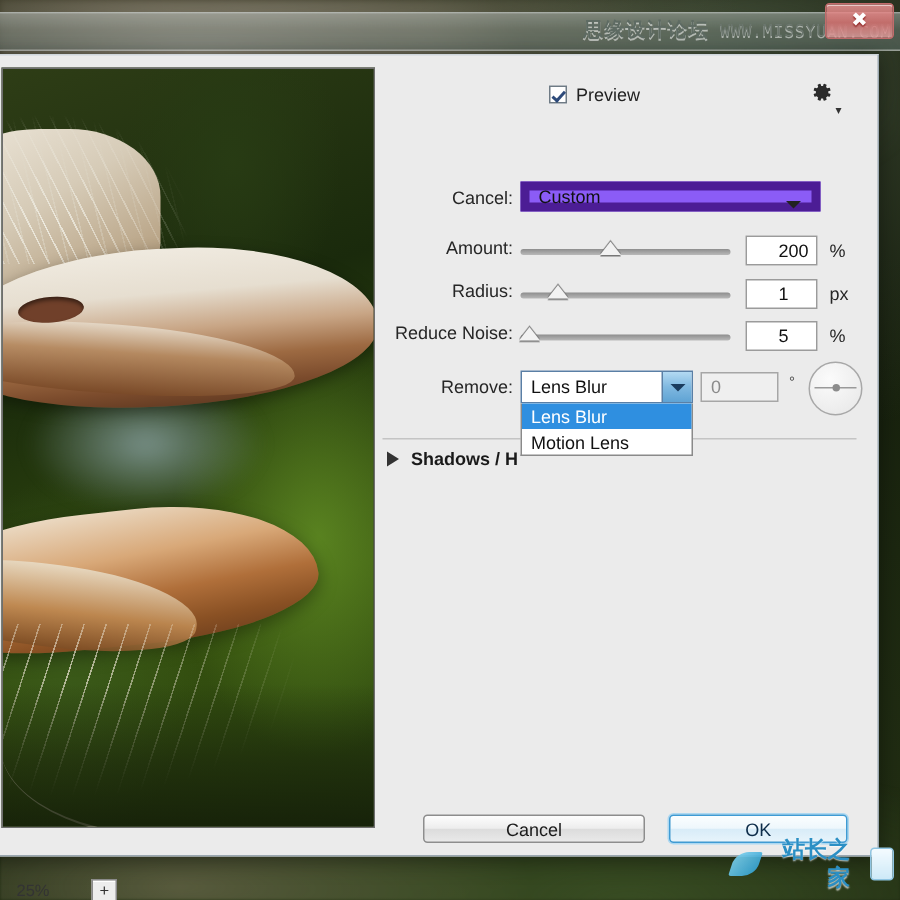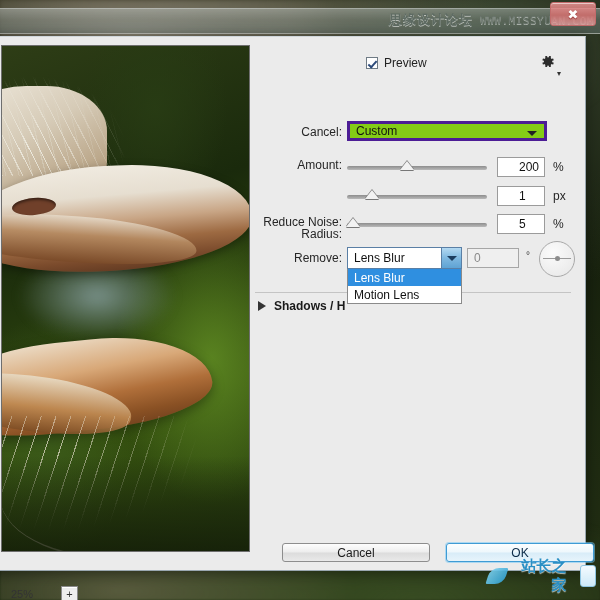--- a/index.html
+++ b/index.html
@@ -190,28 +190,28 @@
     border:solid #2d4a7a;border-width:0 2px 2px 0;transform:rotate(42deg);
   }
   #previewtxt{font-size:12px;color:#222;}
 
   #gear{position:absolute;left:284px;top:8px;width:24px;height:24px;}
   #gear .chev{position:absolute;left:18px;top:17px;font-size:8px;color:#333;line-height:1;}
 
   
   #lblPreset{position:absolute;left:0;top:80px;width:87px;text-align:right;font-size:12px;color:#262626;}
   #lblAmount{position:absolute;left:0;top:113px;width:87px;text-align:right;font-size:12px;color:#262626;}
-  #lblRadius{position:absolute;left:0;top:142px;width:87px;text-align:right;font-size:12px;color:#262626;margin-top:40px;}
+  #lblRadius{position:absolute;left:0;top:142px;width:87px;text-align:right;font-size:12px;color:#262626;}
   #lblNoise{position:absolute;left:0;top:170px;width:87px;text-align:right;font-size:12px;color:#262626;}
   #lblRemove{position:absolute;left:0;top:206px;width:87px;text-align:right;font-size:12px;color:#262626;}
 
   
   #presetCombo{
     position:absolute;left:92px;top:76px;width:200px;height:20px;
-    background:#84cc16;border:3px solid #4c1d95;box-sizing:border-box;
+    background:#8b5cf6;border:6px solid #4c1d95;box-sizing:border-box;
     display:flex;align-items:center;
   }
   #presetCombo .val{font-size:12px;color:#111;padding-left:6px;}
   #presetCombo .arrow{
     position:absolute;right:7px;top:7px;width:0;height:0;
     border-left:5px solid transparent;border-right:5px solid transparent;border-top:5px solid #222;
   }
 
   
   .slider{position:absolute;left:92px;width:140px;height:20px;}
@@ -286,21 +286,21 @@
 
   
   #cancelBtn{
     position:absolute;left:282px;top:543px;width:148px;height:19px;
     background:linear-gradient(180deg,#fdfdfd 0%,#ededed 48%,#dcdcdc 52%,#e9e9e9 100%);
     border:1px solid #8d8d8d;border-radius:3px;box-sizing:border-box;
     display:flex;align-items:center;justify-content:center;
     font-size:12px;color:#1a1a1a;
   }
   #okBtn{
-    position:absolute;left:446px;top:543px;width:148px;height:19px;
+    position:absolute;left:446px;top:543px;width:119px;height:19px;
     background:linear-gradient(180deg,#fbfeff 0%,#eef7fc 48%,#d8ecf8 52%,#e7f4fb 100%);
     border:1px solid #3f9bd4;border-radius:3px;box-sizing:border-box;
     display:flex;align-items:center;justify-content:center;
     font-size:12px;color:#0d2c49;
     box-shadow:0 0 0 1px rgba(120,200,245,.55);
   }
 
   
   #wm-bot{
     position:absolute;right:4px;bottom:8px;width:108px;height:32px;

